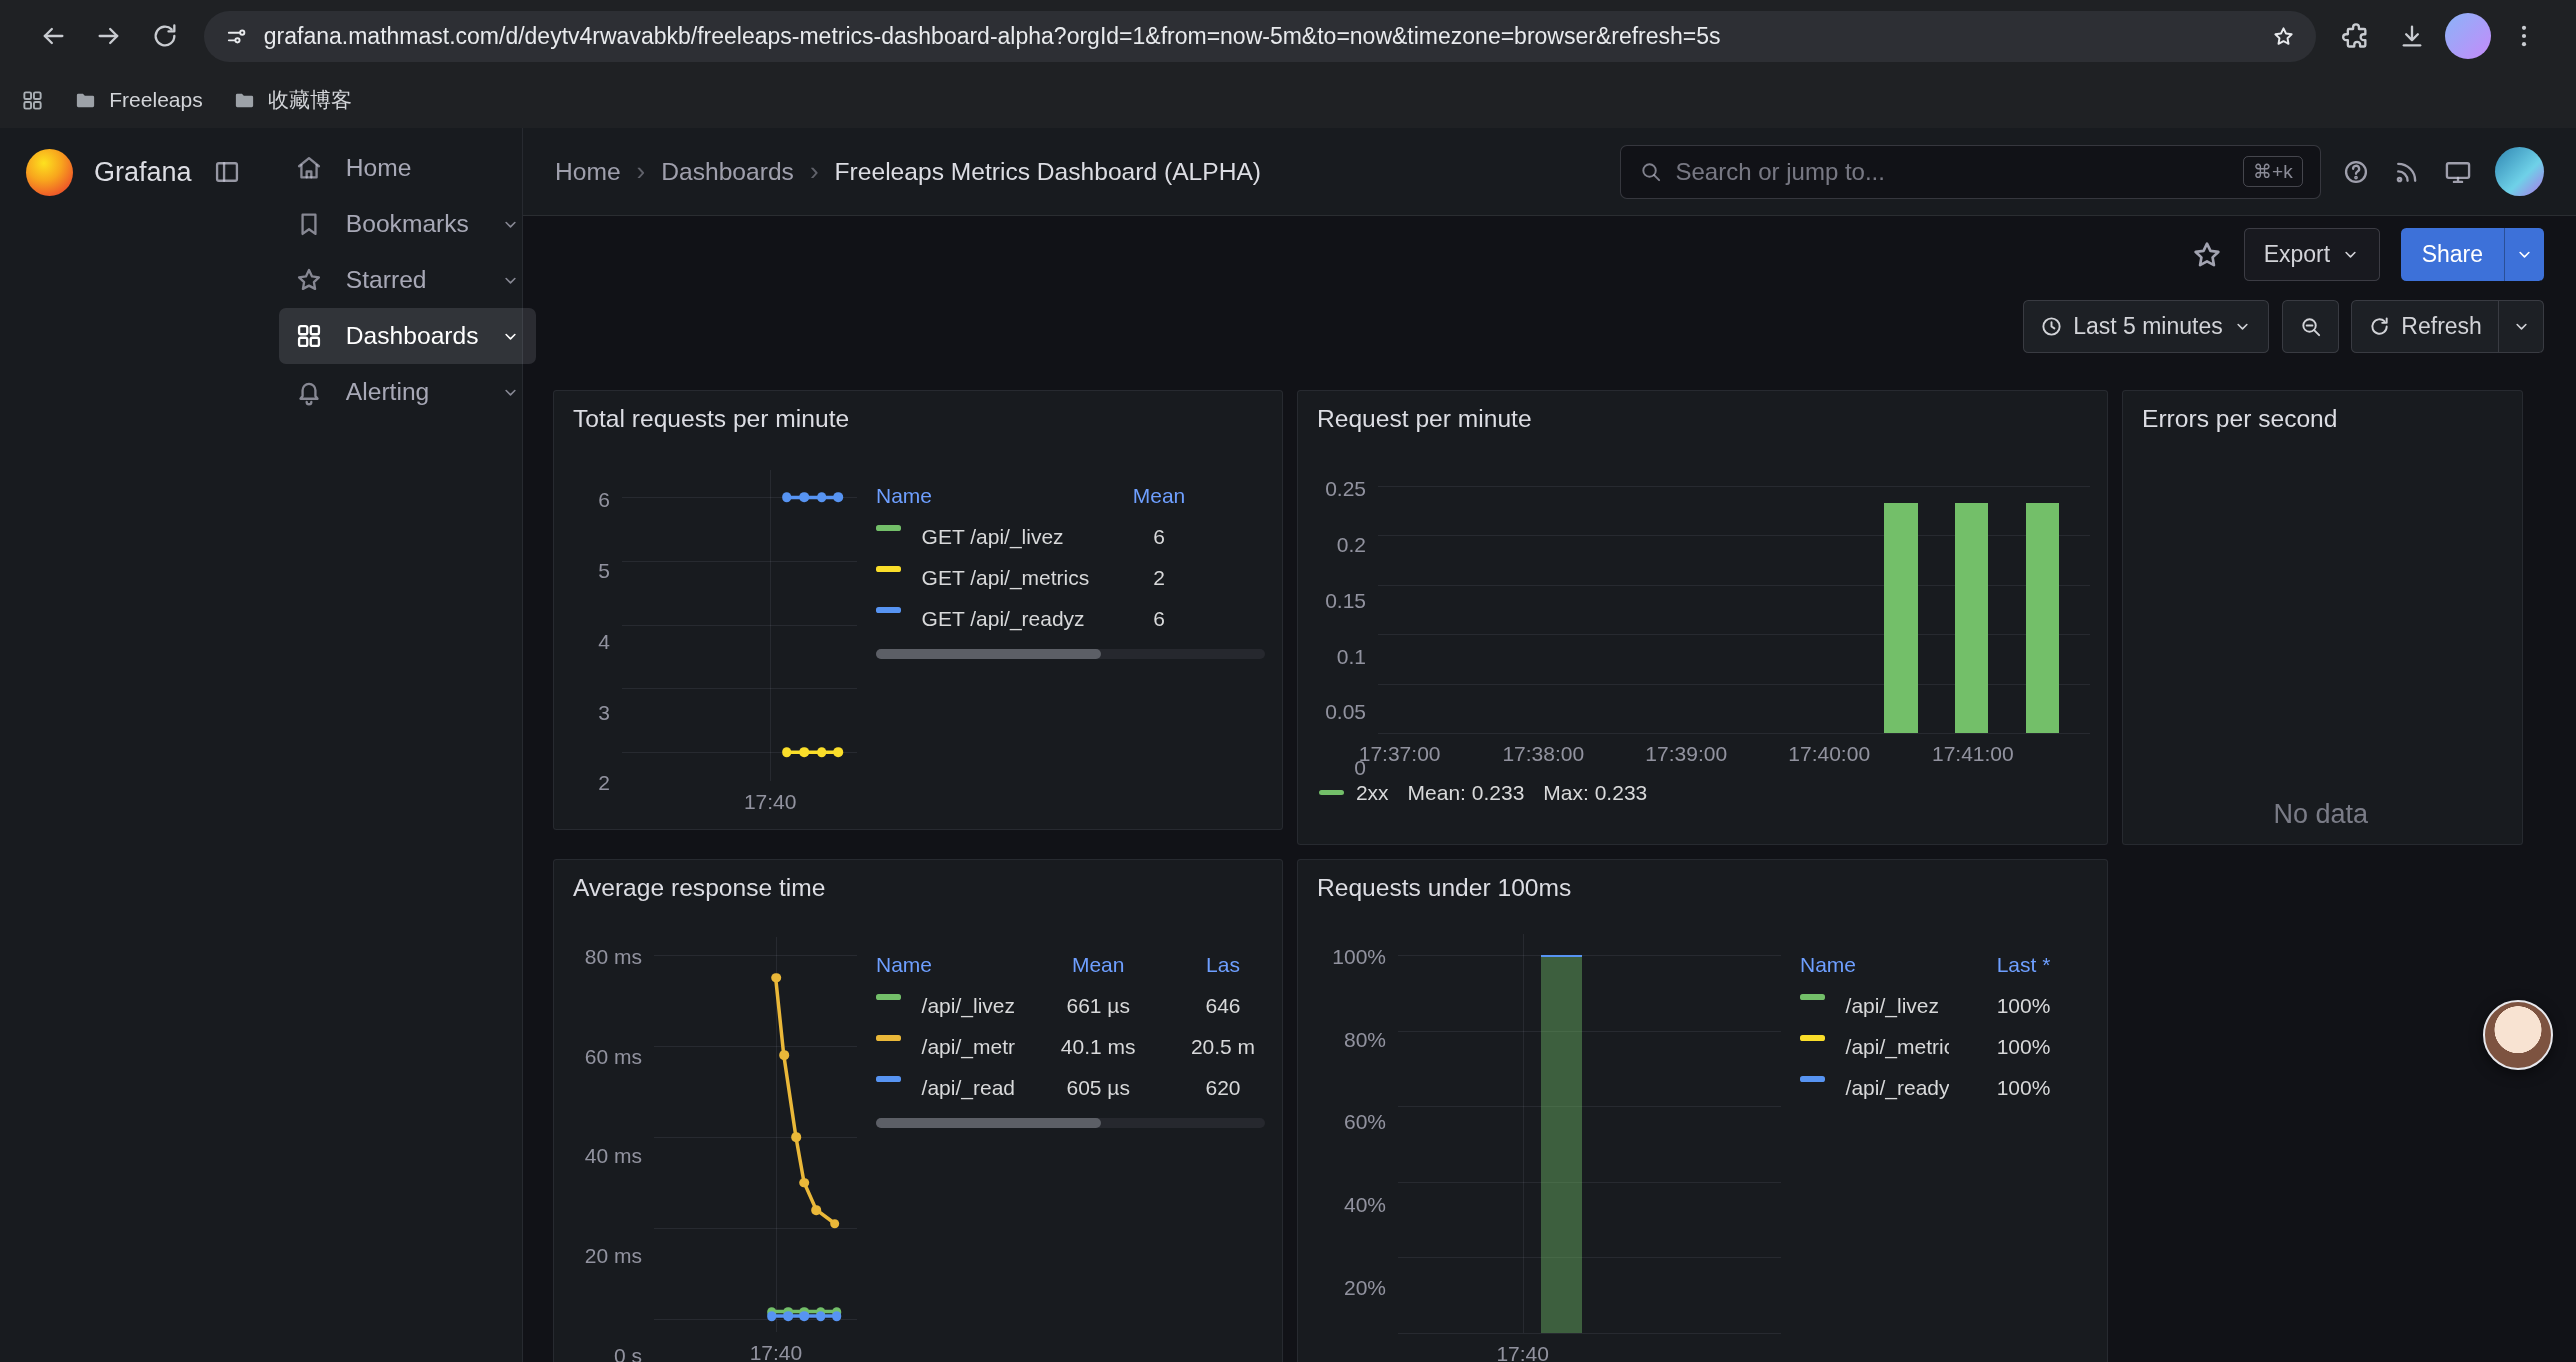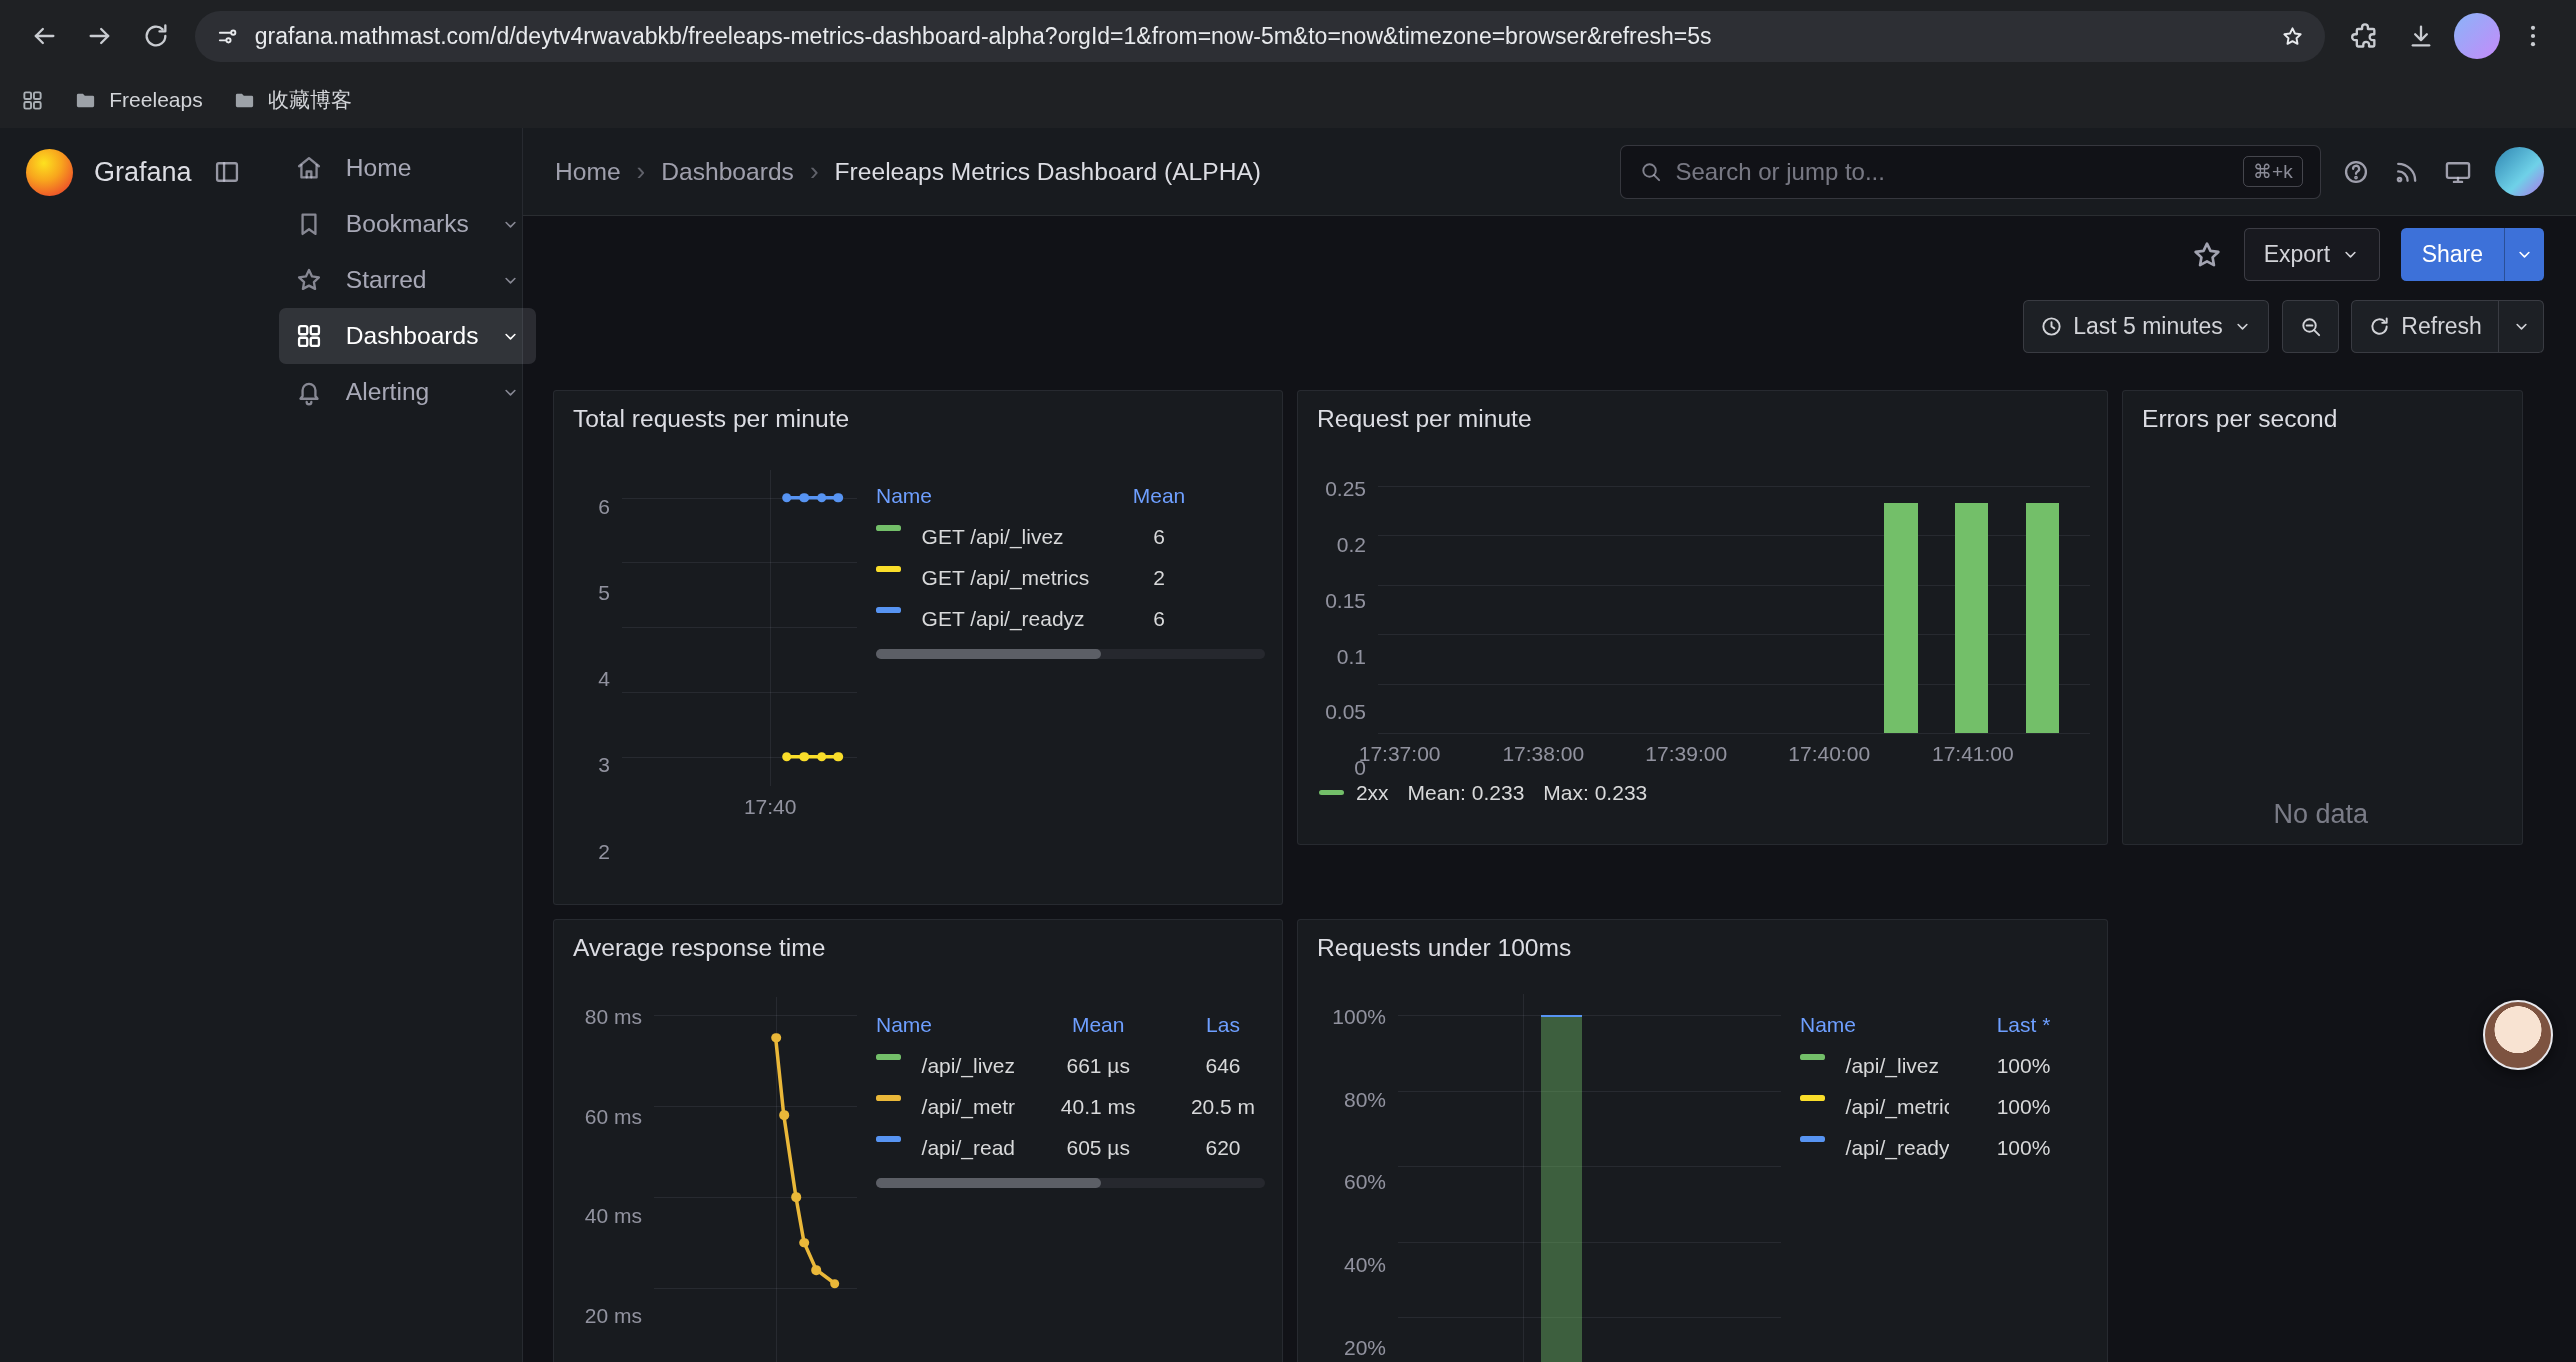--- a/index.html
+++ b/index.html
@@ -7,21 +7,21 @@
     font-family:"Liberation Sans","DejaVu Sans",sans-serif;color:#d8d9da;position:relative}
   button{background:none;border:none;color:inherit;font:inherit;cursor:pointer;display:inline-flex;align-items:center;gap:10.5px}
   .ic{width:28px;height:28px;fill:none;stroke:currentColor;stroke-width:2;stroke-linecap:round;stroke-linejoin:round;flex-shrink:0}
   .ic-fill{fill:currentColor;stroke:none}
   .ic-sm{width:23px;height:23px}
   .ic-lg{width:32px;height:32px}
   .ic-xs{width:19px;height:19px}
 
   
   .chrome{background:#1f2124}
-  .toolbar{height:72px;display:flex;align-items:center;padding:0 18px;gap:5px;color:#c9ccd1}
+  .toolbar{height:72px;display:flex;align-items:center;padding:0 27px;gap:5px;color:#c9ccd1}
   .tb-btn{width:51px;height:51px;border-radius:50%;justify-content:center}
   .url-pill{flex:1;height:51px;margin:0 8.8px;background:#2d2f34;border-radius:25.4px;display:flex;align-items:center;gap:16px;padding:0 21px;color:#e8eaed}
   .url-input{flex:1;background:transparent;border:none;outline:none;color:#e8eaed;font-size:23px;font-family:inherit}
   .avatar-btn{width:46px;height:46px;border-radius:50%;background:linear-gradient(135deg,#8ab4f8,#c58af9);flex-shrink:0}
   .bookmarks{height:56px;display:flex;align-items:center;gap:30px;padding:0 21px;color:#d2d4d8;font-size:21px}
   .bm{display:flex;align-items:center;gap:12.3px}
   .bm .ic{color:#9da2a8}
   .apps-btn{color:#aab0b6}
 
   
@@ -86,21 +86,21 @@
   .legend{flex:1;min-width:0;margin:32px 0 0 19px;font-size:21px;color:#d8d9da}
   .lg-row{display:grid;grid-template-columns:var(--cols);align-items:center;height:41px;column-gap:8.8px}
   .lg-head{color:#6E9FFF;font-weight:500}
   .lg-val{text-align:center;white-space:nowrap;overflow:hidden}
   .lg-name{display:flex;gap:21px;white-space:nowrap;overflow:hidden}
   .dash-chip{width:24.6px;height:5.3px;border-radius:2.6px;flex-shrink:0;display:inline-block}
   .lg-scroll{margin-top:8.8px;height:10.5px;border-radius:5.3px;background:#26282e;position:relative}
   .lg-thumb{position:absolute;top:0;bottom:0;left:0;width:58%;border-radius:5.3px;background:#5c5f66}
   .p1 .lg-rows{padding-right:53px}
 
-  .p1{width:730px;height:515px}
+  .p1{width:730px;height:440px}
   .p1 .chart{width:289px;margin-top:26px}
   .p1 .plot{height:316px}
   .p2{width:811px;height:455px}
   .p2 .panel-body{flex-direction:column}
   .p2 .chart{margin-top:17.5px}
   .p2 .plot{height:272px}
   .p2 .yaxis{width:54px}
   .p3{width:401px;height:455px}
   .p3 .panel-body{align-items:flex-end;justify-content:center}
   .no-data{font-size:27px;color:rgba(204,204,220,0.55)}

